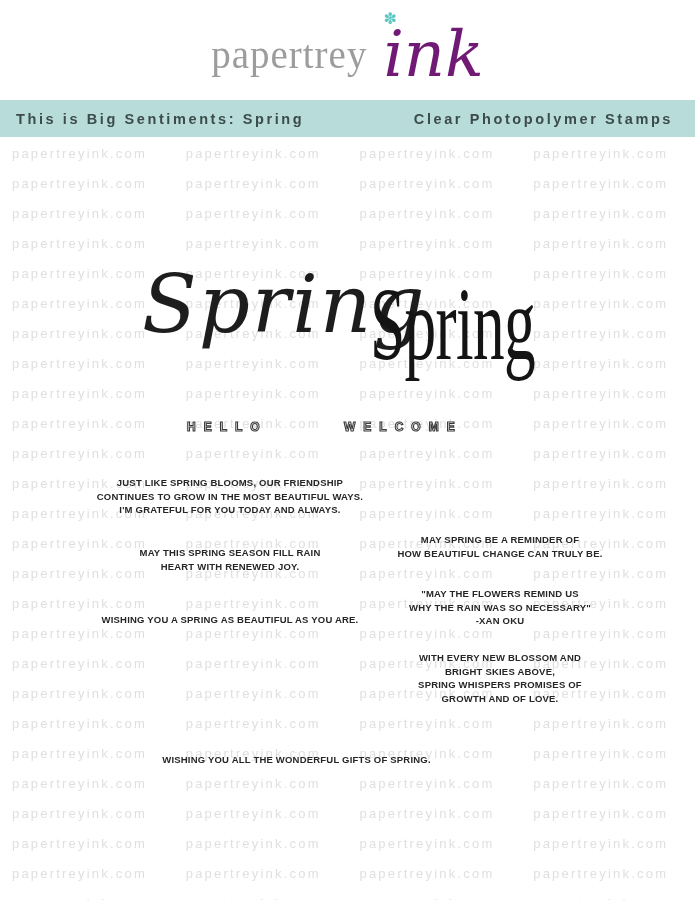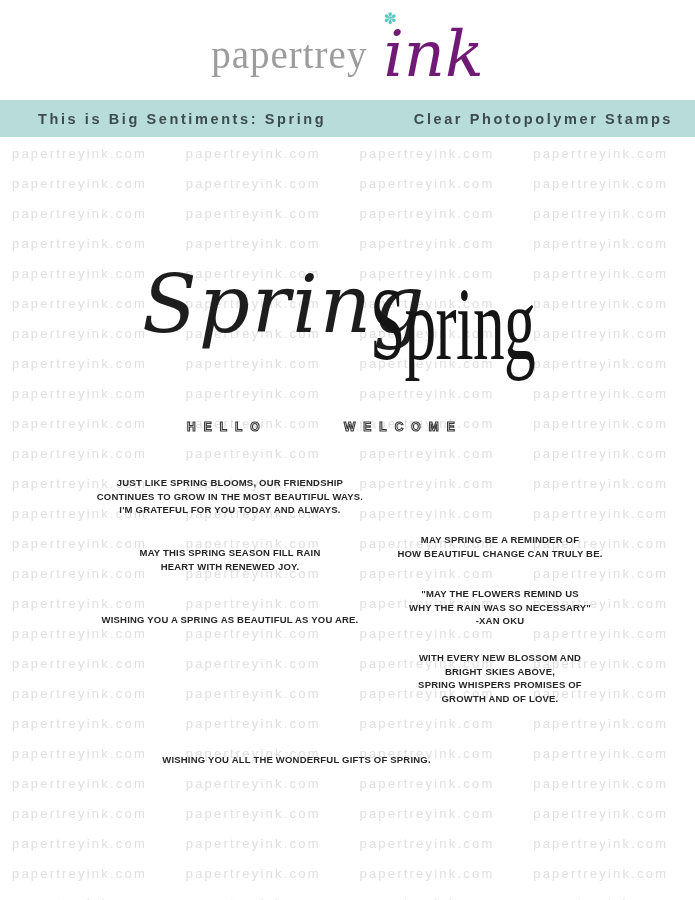--- a/index.html
+++ b/index.html
@@ -31,21 +31,21 @@
   .flower {
     position: absolute; left: 0px; top: -8px;
     font-size: 16px; font-style: normal; color: #5cc8c2;
   }
 
   
   .banner {
     position: absolute; top: 100px; left: 0;
     width: 695px; height: 37px;
     display: flex; align-items: center; justify-content: space-between;
-    padding: 0 22px 0 38px;
+    padding: 0 22px 0 16px;
     font-size: 14.5px; font-weight: bold; letter-spacing: 2.6px;
   }
 
   
   .stamp-area {
     position: absolute; top: 137px; left: 0;
     width: 695px; height: 763px; overflow: hidden;
   }
   .watermark {
     position: absolute; top: 2px; left: 0; width: 695px; height: 763px;

